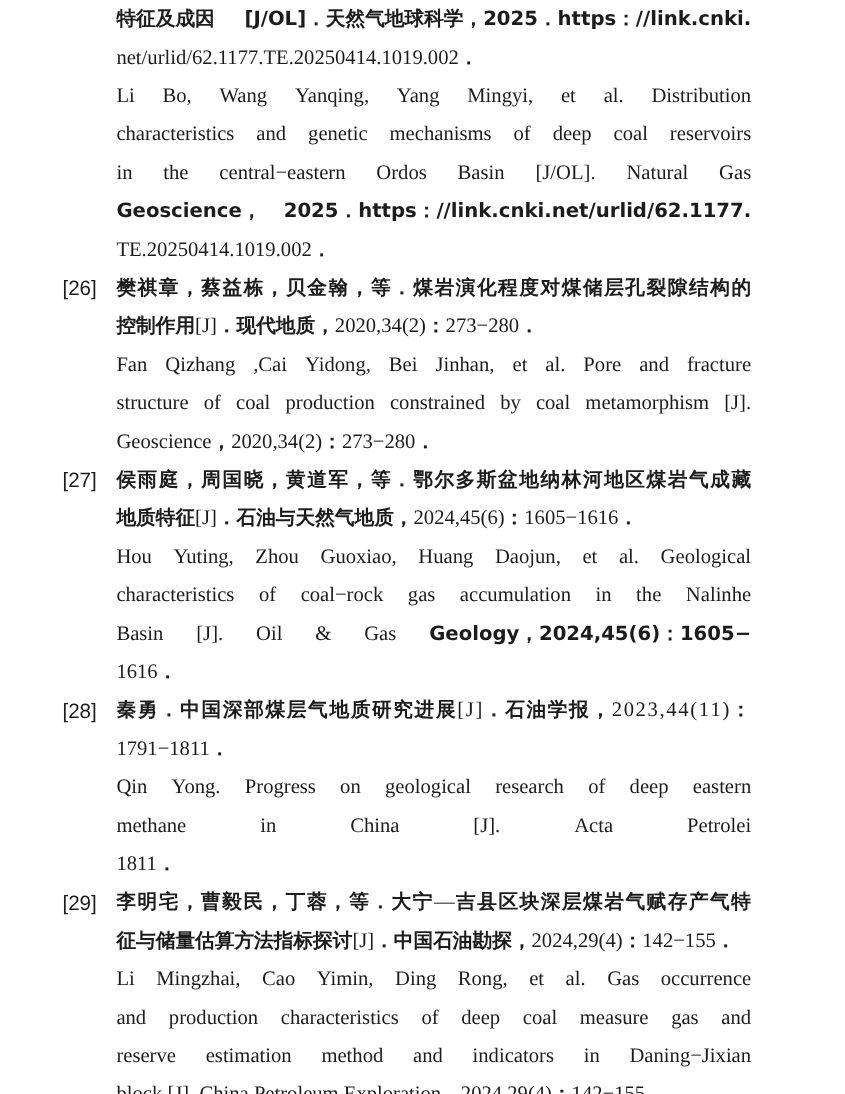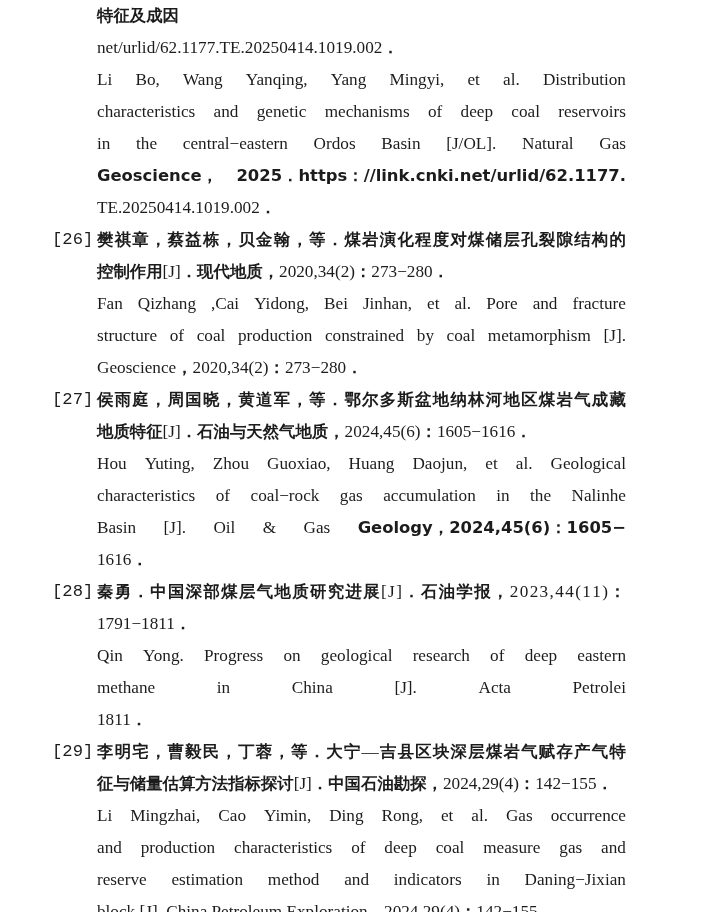--- a/index.html
+++ b/index.html
@@ -42,21 +42,21 @@
     white-space: nowrap;
     letter-spacing: 0;
   }
   
   .ref-line .marker {
     position: absolute;
     left: 0px;
     top: 0;
     width: 44px;
     font-size: 17.2px;
-    font-family: Liberation Mono, monospace;
+    font-family: Liberation Sans, sans-serif;
     color: #1c1c1c;
     white-space: nowrap;
   }
   
   .ref-line .body {
     position: absolute;
     left: 45px;
     top: 0;
     width: 529px;
     display: block;
@@ -93,20 +93,21 @@
 </head>
 <body>
 
 <div id="page">
   <div class="refs" id="refs-root">
       <div class="ref-entry">
         <div class="ref-line">
           <span class="body">
             <span class="just">
               <span class="tok cjk">特征及成因</span>
+              <span class="tok cjk">[J/OL]．天然气地球科学，2025．https：//link.cnki.</span>
             </span>
           </span>
         </div>
         <div class="ref-line">
           <span class="body">
             <span class="flush"><span class="latin">net/urlid/62.1177.TE.20250414.1019.002</span><span class="cjk">．</span></span>
           </span>
         </div>
       </div>
       <div class="ref-entry">

